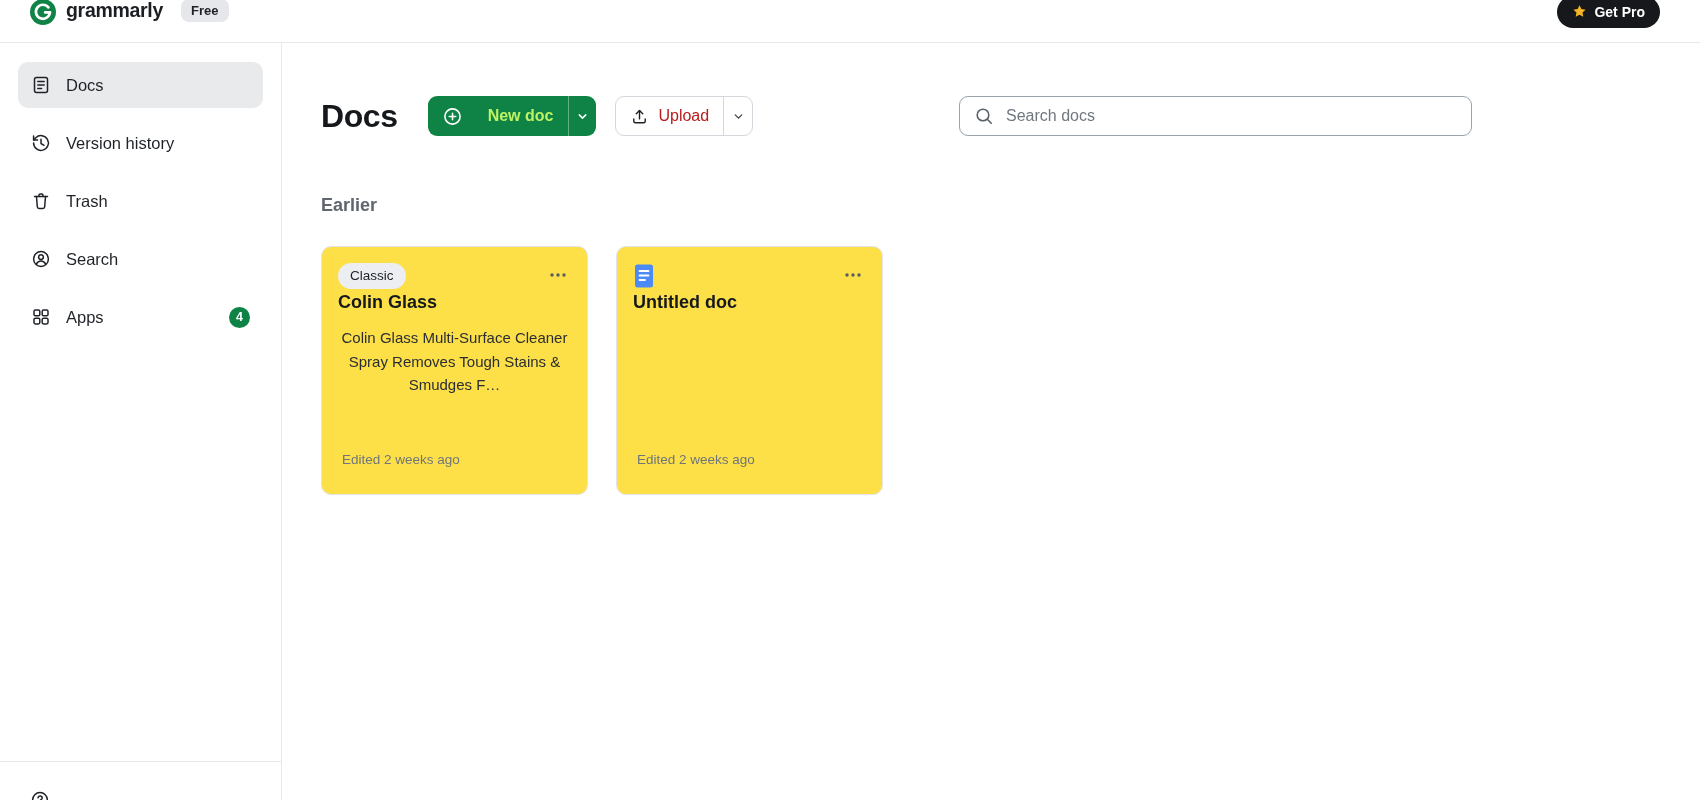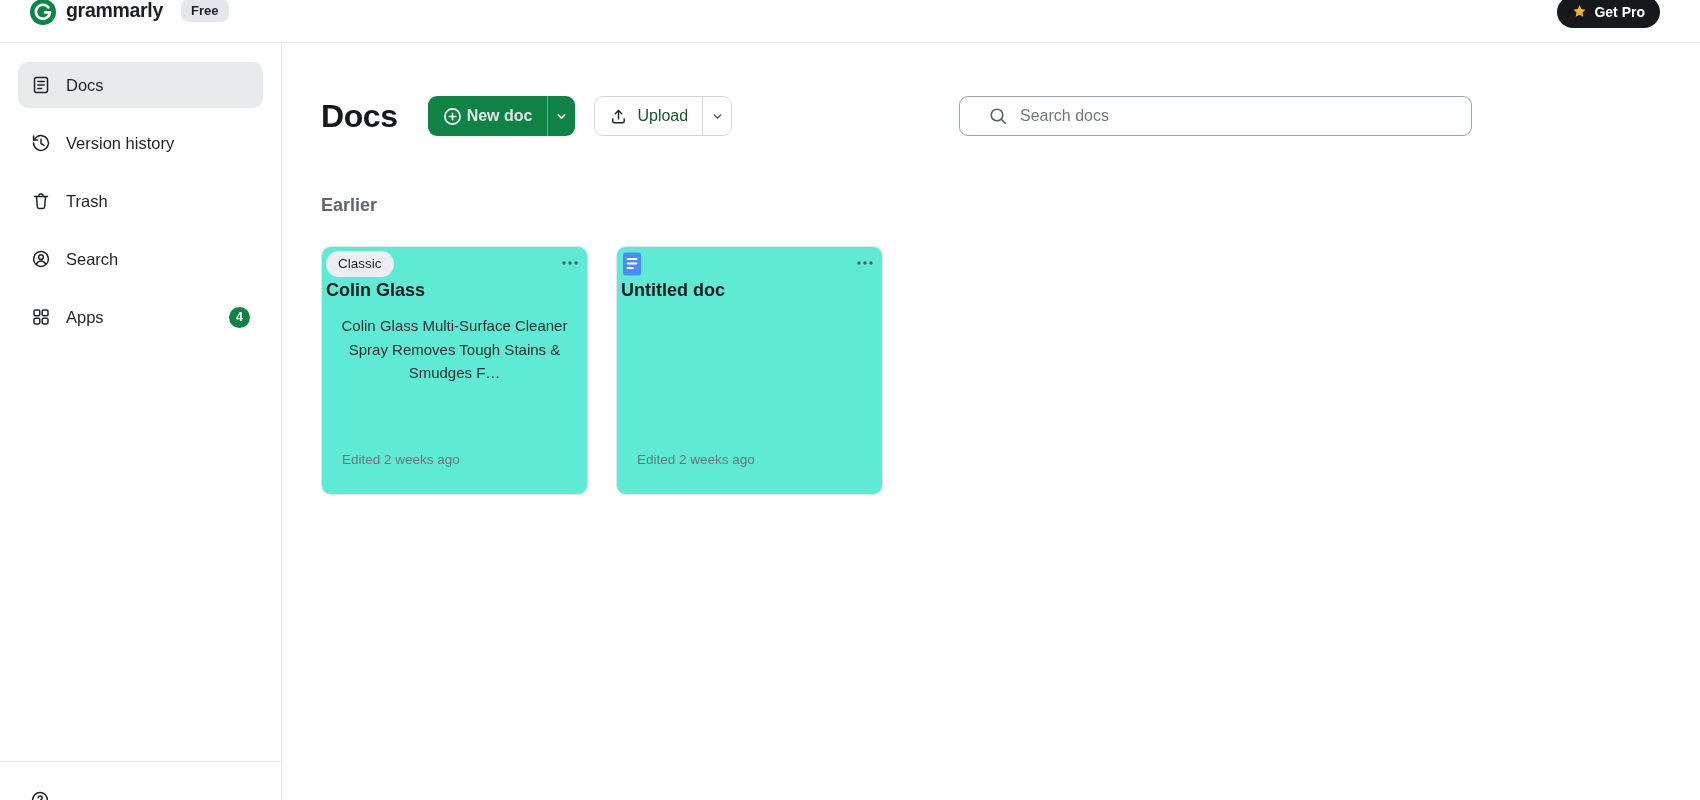--- a/index.html
+++ b/index.html
@@ -62,57 +62,57 @@
   .toolbar{
     display:flex;align-items:center;height:42px;
     margin:52px 40px 0 38px;
   }
   .page-title{
     font-size:32px;font-weight:700;letter-spacing:-0.4px;color:#15181c;margin:0;
   }
   .split{display:flex;align-items:stretch;height:40px;border-radius:9px;overflow:hidden;}
   .newdoc{background:#0E8345;color:#fff;margin-left:30px;}
   .newdoc .seg-main{
-    display:flex;align-items:center;gap:5px;padding:0 15px;border:none;background:transparent;
-    color:#e5e5e5;font-size:16px;font-weight:700;font-family:"Liberation Sans", sans-serif;
+    display:flex;align-items:center;gap:26px;padding:0 15px;border:none;background:transparent;
+    color:#bef264;font-size:16px;font-weight:700;font-family:"Liberation Sans", sans-serif;
   }
   .newdoc .seg-divider{width:1px;background:rgba(255,255,255,0.35);}
   .newdoc .seg-caret{
     width:27px;display:flex;align-items:center;justify-content:center;
     border:none;background:transparent;color:#fff;
   }
   .upload{border:1px solid #d4d7db;background:#fff;margin-left:19px;}
   .upload .seg-main{
     display:flex;align-items:center;gap:9px;padding:0 14px;border:none;background:transparent;
-    color:#14532d;font-size:16px;font-family:"Liberation Sans", sans-serif;
+    color:#b91c1c;font-size:16px;font-family:"Liberation Sans", sans-serif;
   }
   .upload .seg-divider{width:1px;background:#d4d7db;}
   .upload .seg-caret{
     width:28px;display:flex;align-items:center;justify-content:center;
     border:none;background:transparent;color:#3c4046;
   }
   .search-box{
     margin-left:auto;margin-right:188px;width:513px;height:40px;
     border:1px solid #9aa2ac;border-radius:9px;background:#fff;
-    display:flex;align-items:center;gap:10px;padding:0 28px;color:#5b6168;
+    display:flex;align-items:center;gap:10px;padding:0 14px;color:#5b6168;
   }
   .search-box input{
     flex:1;border:none;outline:none;font-size:16px;color:#1d2127;background:transparent;
     font-family:"Liberation Sans", sans-serif;
   }
   .search-box input::placeholder{color:#70777f;}
 
   .section-label{
     margin:58px 0 0 38px;font-size:18px;font-weight:700;color:#5f666e;
   }
 
   .cards{display:flex;gap:28px;margin:30px 0 0 38px;}
   .card{
-    width:267px;height:249px;background:#5eead4;border:1px solid #e2e4e8;
-    border-radius:10px;padding:4px;position:relative;
+    width:267px;height:249px;background:#fde047;border:1px solid #e2e4e8;
+    border-radius:10px;padding:16px;position:relative;
   }
   .card-top{display:flex;align-items:flex-start;justify-content:space-between;height:28px;}
   .pill{
     background:#eceef1;border-radius:999px;padding:5px 12px;
     font-size:13.5px;font-weight:500;color:#1d2127;line-height:1.2;
   }
   .dots-btn{
     width:26px;height:24px;border:none;background:transparent;color:#565c63;
     display:flex;align-items:center;justify-content:center;padding:0;
   }

